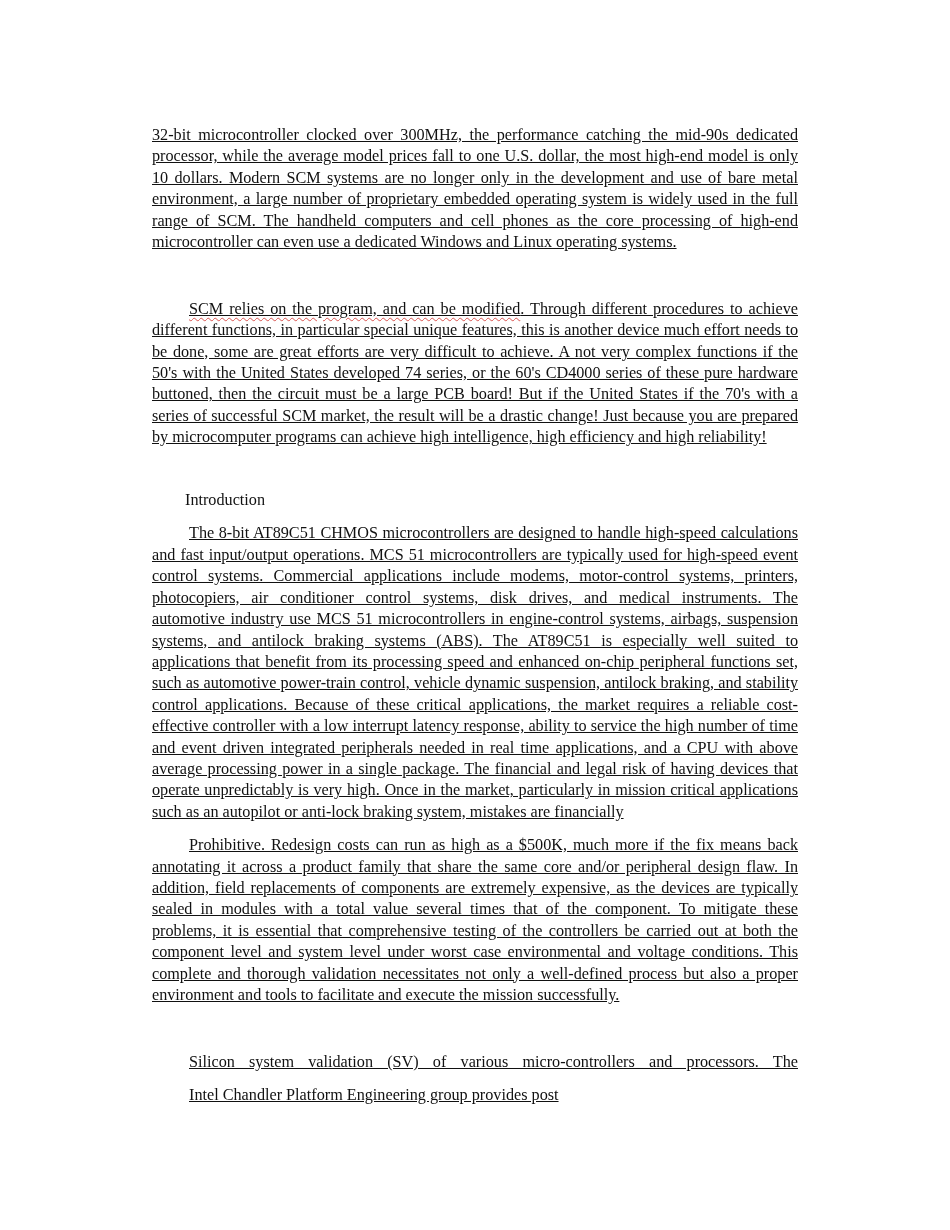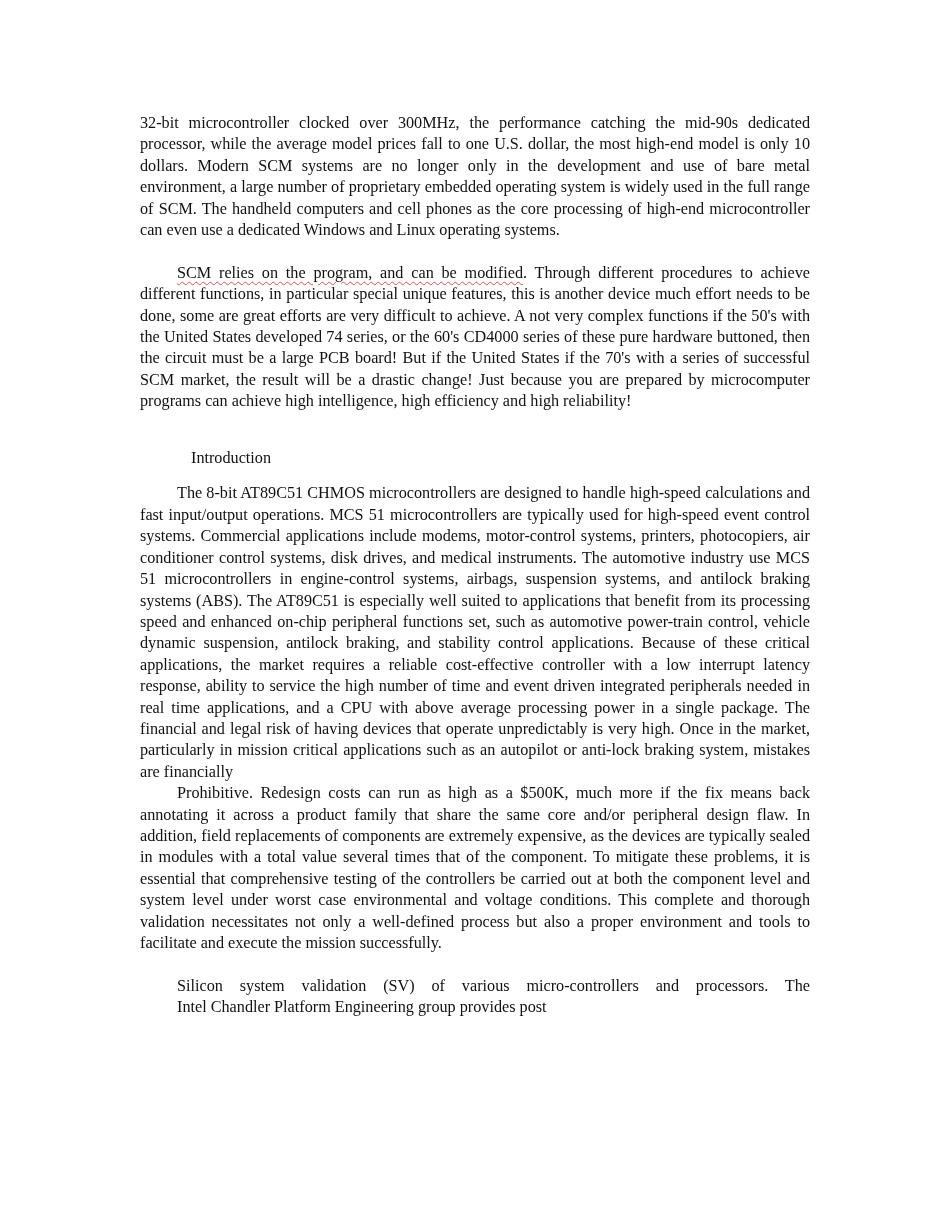--- a/index.html
+++ b/index.html
@@ -7,29 +7,29 @@
   .page {
     position: absolute;
     left: 140px;
     top: 113px;
     width: 670px;
     font-family: "Liberation Serif", serif;
     font-size: 16.2px;
     line-height: 21.4px;
     color: #111111;
   }
-  .para { margin: 0; text-align: justify; text-align-last: left; }
+  .para { margin: 12px; text-align: justify; text-align-last: left; text-decoration: underline; }
   .indent { text-indent: 37px; }
   .gap { height: 21.4px; }
   .squiggle {
     text-decoration: underline wavy #d9534f;
     text-decoration-thickness: 1px;
     text-underline-offset: 3px;
   }
-  .heading { margin: 14px; text-indent: 37px; }
+  .heading { margin: 8px; text-indent: 37px; }
 </style>
 </head>
 <body>
 
 <div class="page">
   <p class="para">32-bit microcontroller clocked over 300MHz, the performance catching the mid-90s dedicated processor, while the average model prices fall to one U.S. dollar, the most high-end model is only 10 dollars. Modern SCM systems are no longer only in the development and use of bare metal environment, a large number of proprietary embedded operating system is widely used in the full range of SCM. The handheld computers and cell phones as the core processing of high-end microcontroller can even use a dedicated Windows and Linux operating systems.</p>
 
   <div class="gap"></div>
 
   <p class="para indent"><span class="squiggle">SCM relies on the program, and can be modified</span><span>. Through different procedures to achieve different functions, in particular special unique features, this is another device much effort needs to be done, some are great efforts are very difficult to achieve. A not very complex functions if the 50's with the United States developed 74 series, or the 60's CD4000 series of these pure hardware buttoned, then the circuit must be a large PCB board! But if the United States if the 70's with a series of successful SCM market, the result will be a drastic change! Just because you are prepared by microcomputer programs can achieve high intelligence, high efficiency and high reliability!</span></p>

